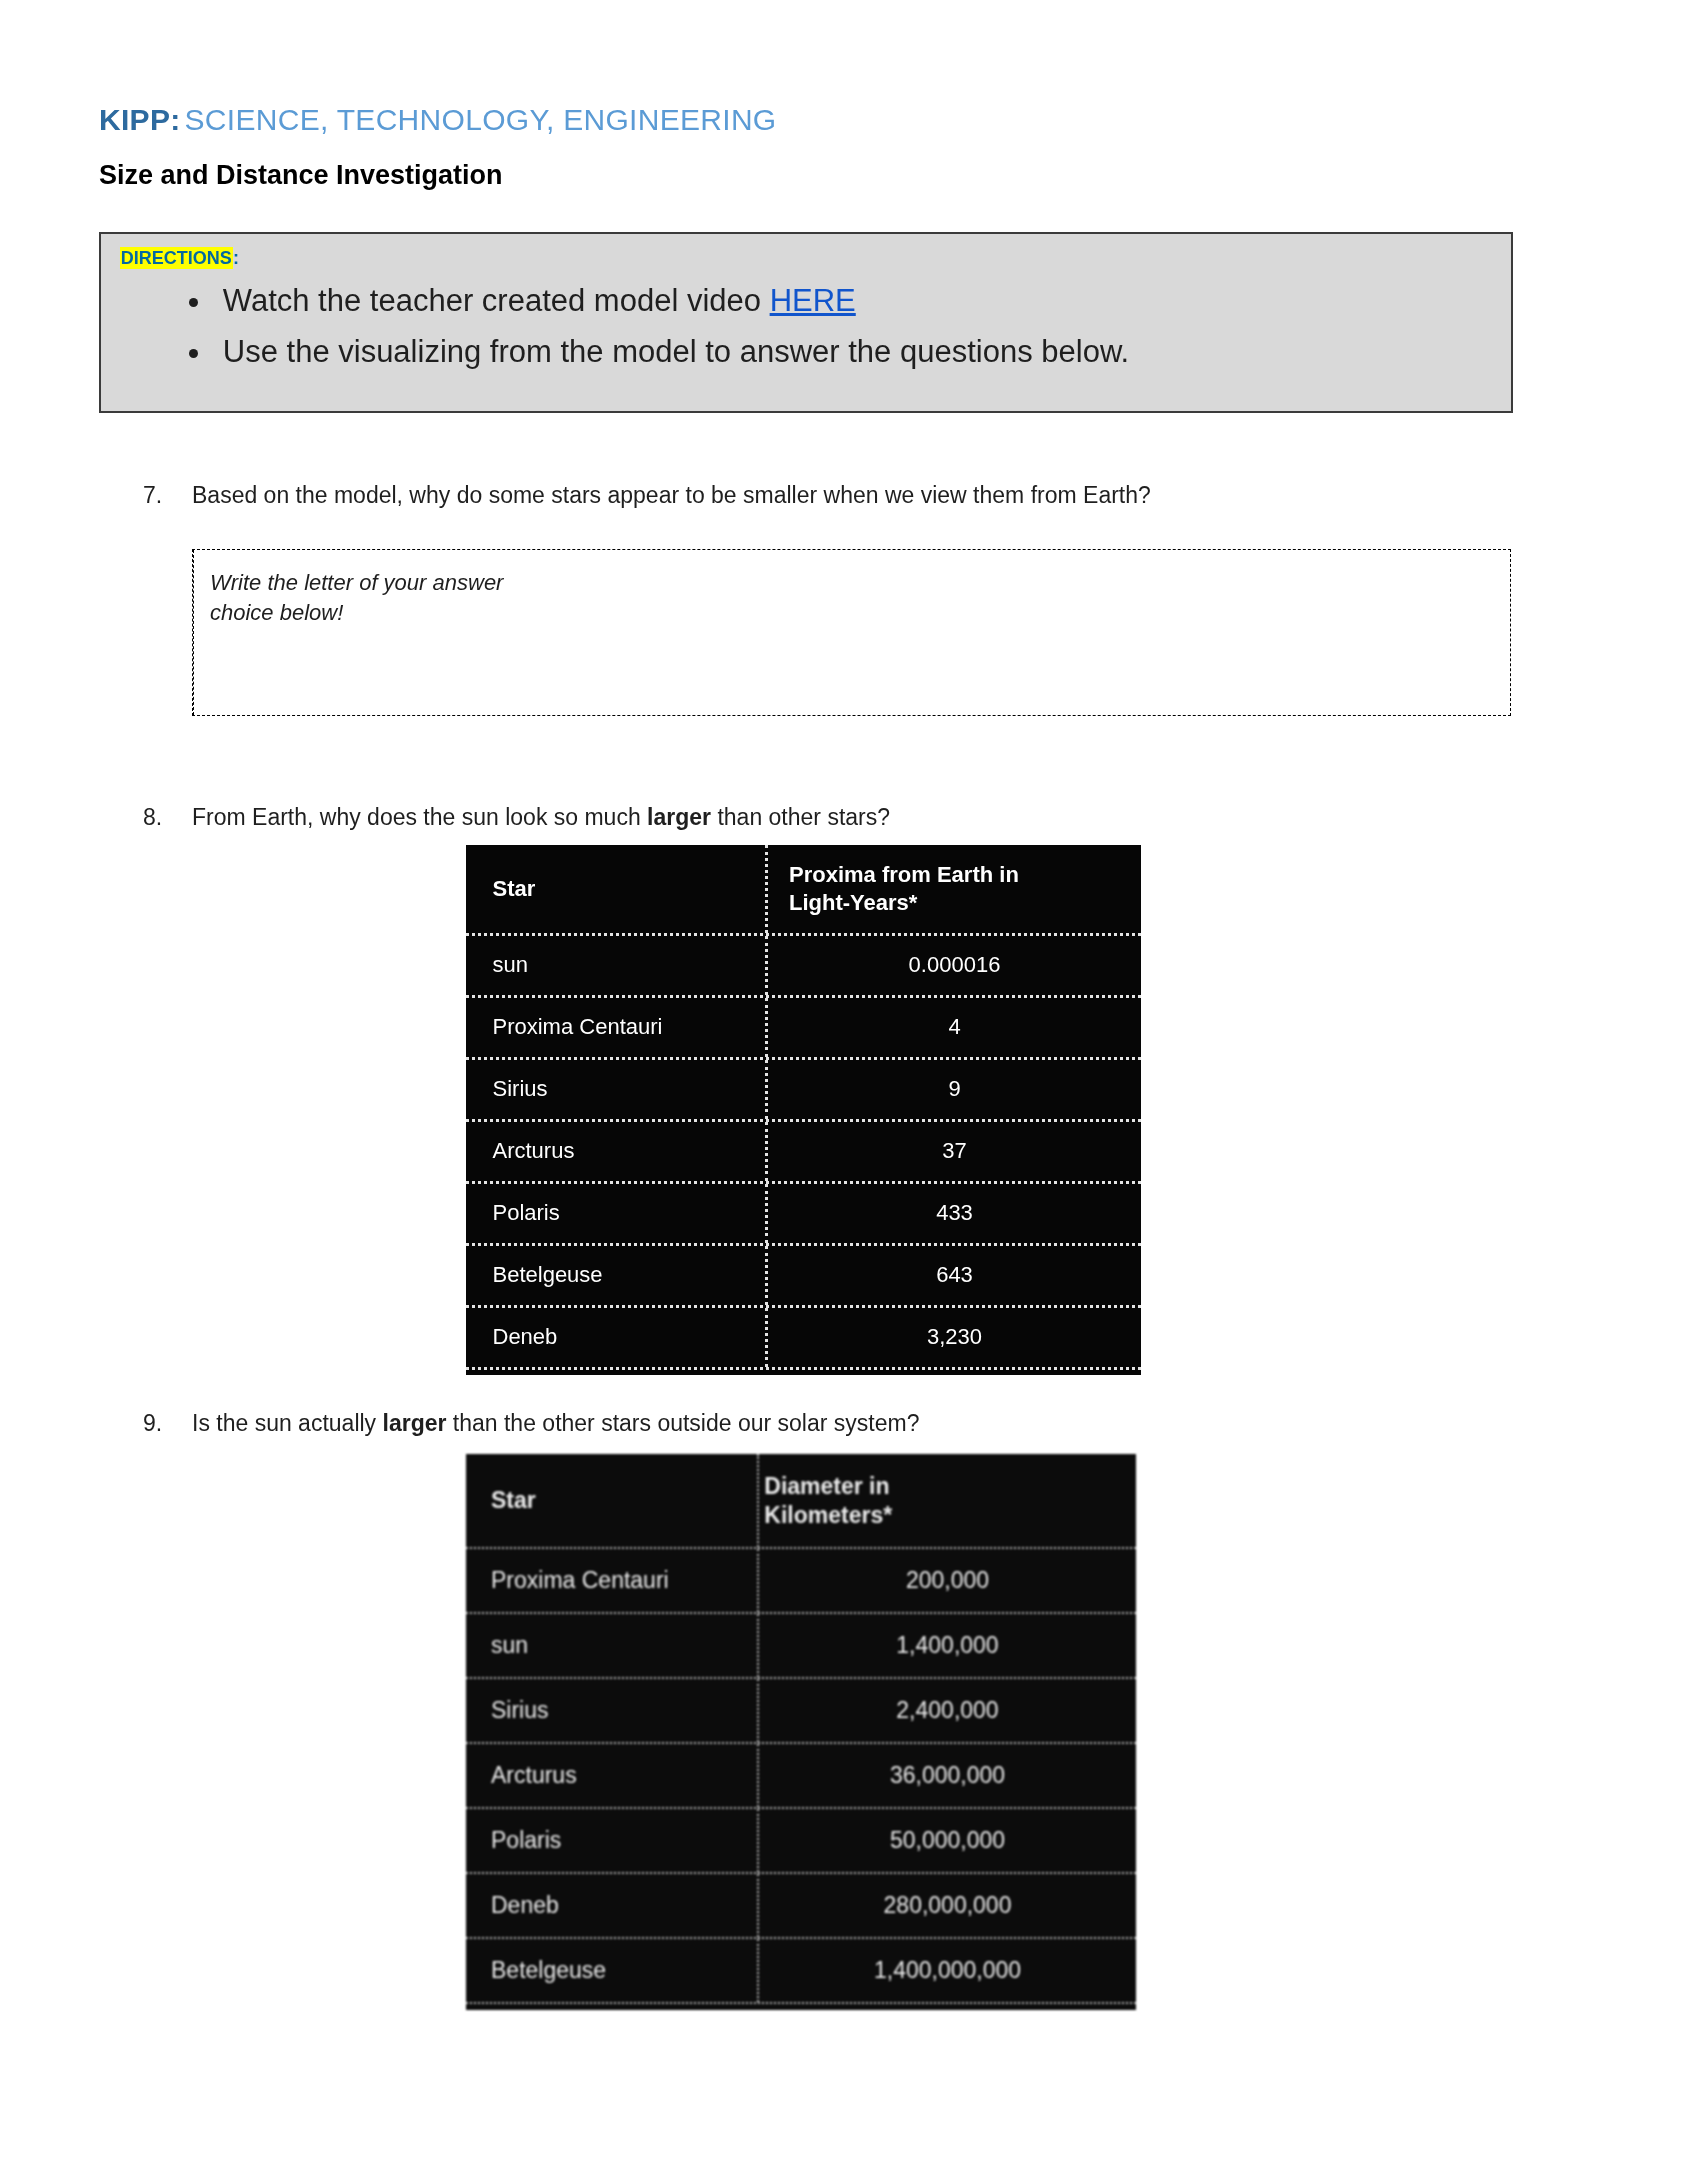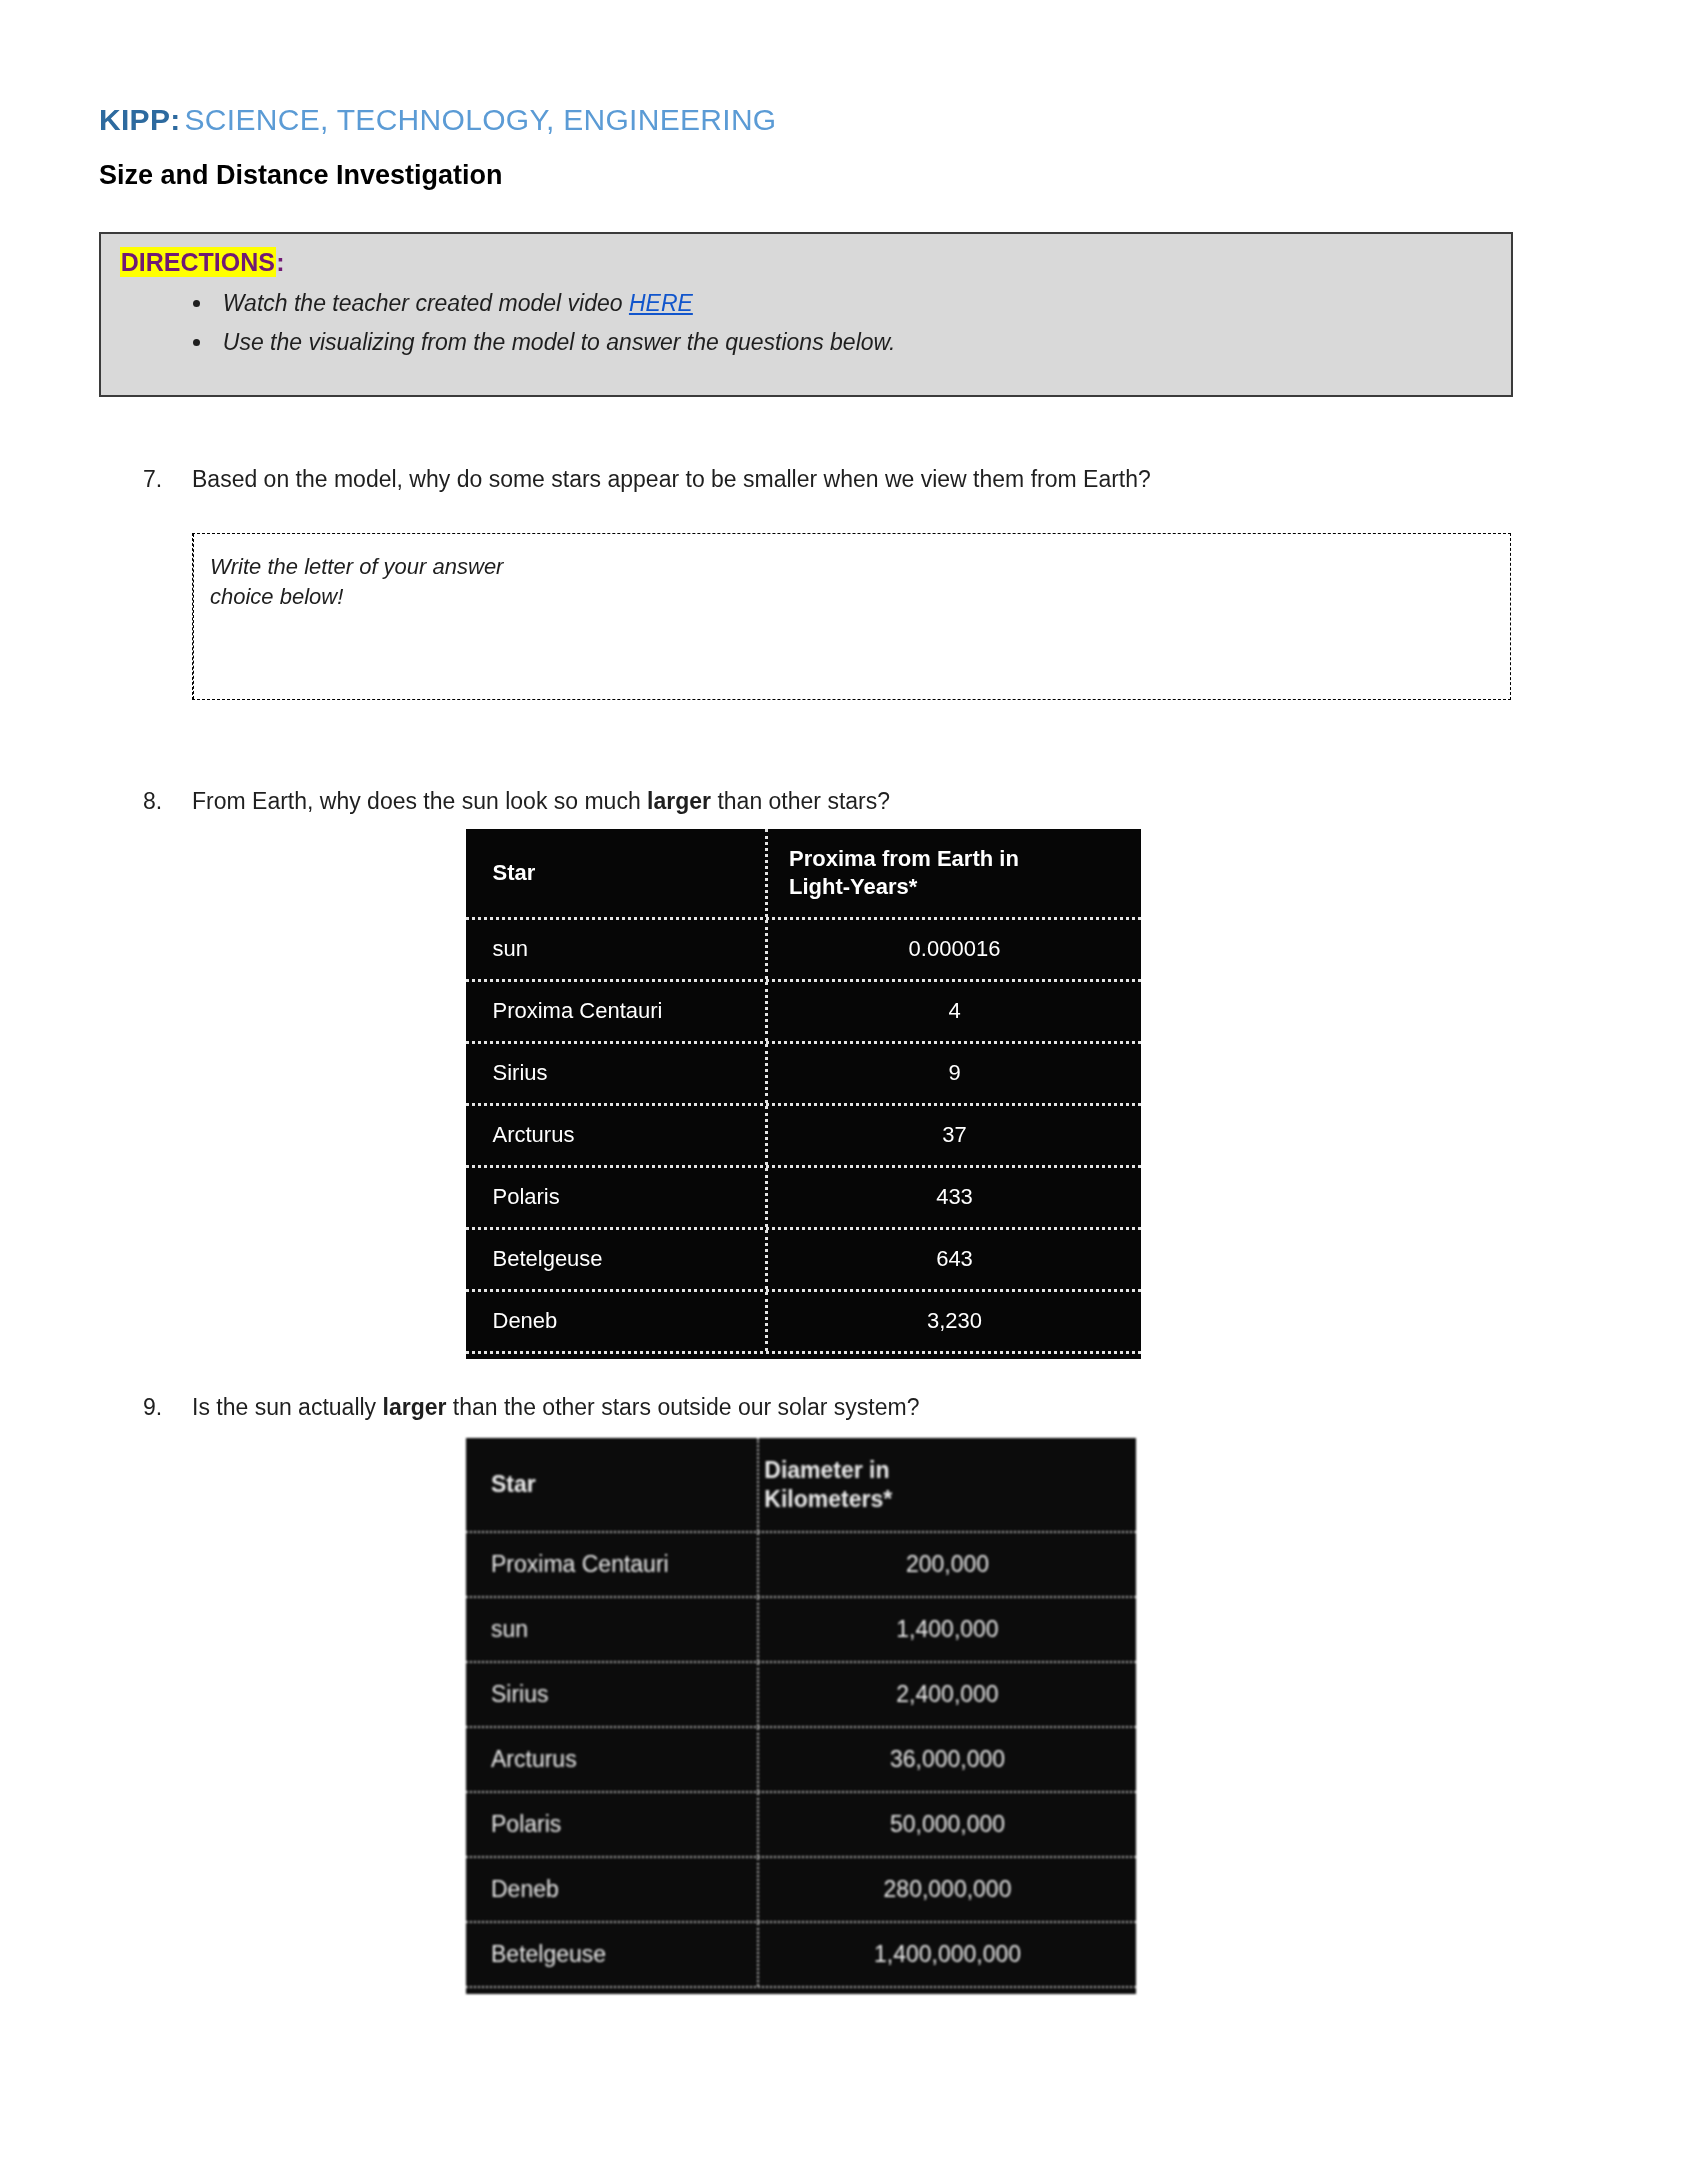--- a/index.html
+++ b/index.html
@@ -56,34 +56,33 @@
   
   .directions {
     margin-top: 41px;
     width: 1414px;
     box-sizing: border-box;
     background: #d9d9d9;
     border: 2.6px solid #3b3b3b;
     padding: 14.6px 22.5px 32px 18.5px;
   }
   .dlabel {
-    font-size: 25px;
+    font-size: 18px;
     font-weight: bold;
-    color: #701a75;
+    color: #0369a1;
   }
   .dlabel .hl {
     background: #ffff00;
     padding: 1.3px 1.3px;
   }
   .dlist {
     margin: 9.3px 0 0 0;
     padding-left: 94px;
-    font-size: 23px;
+    font-size: 31px;
     line-height: 1.5;
-    font-style: italic;
   }
   .dlist li {
     padding-left: 9.3px;
     margin-bottom: 4px;
   }
   .link {
     color: #1155cc;
     text-decoration: underline;
     cursor: pointer;
   }

